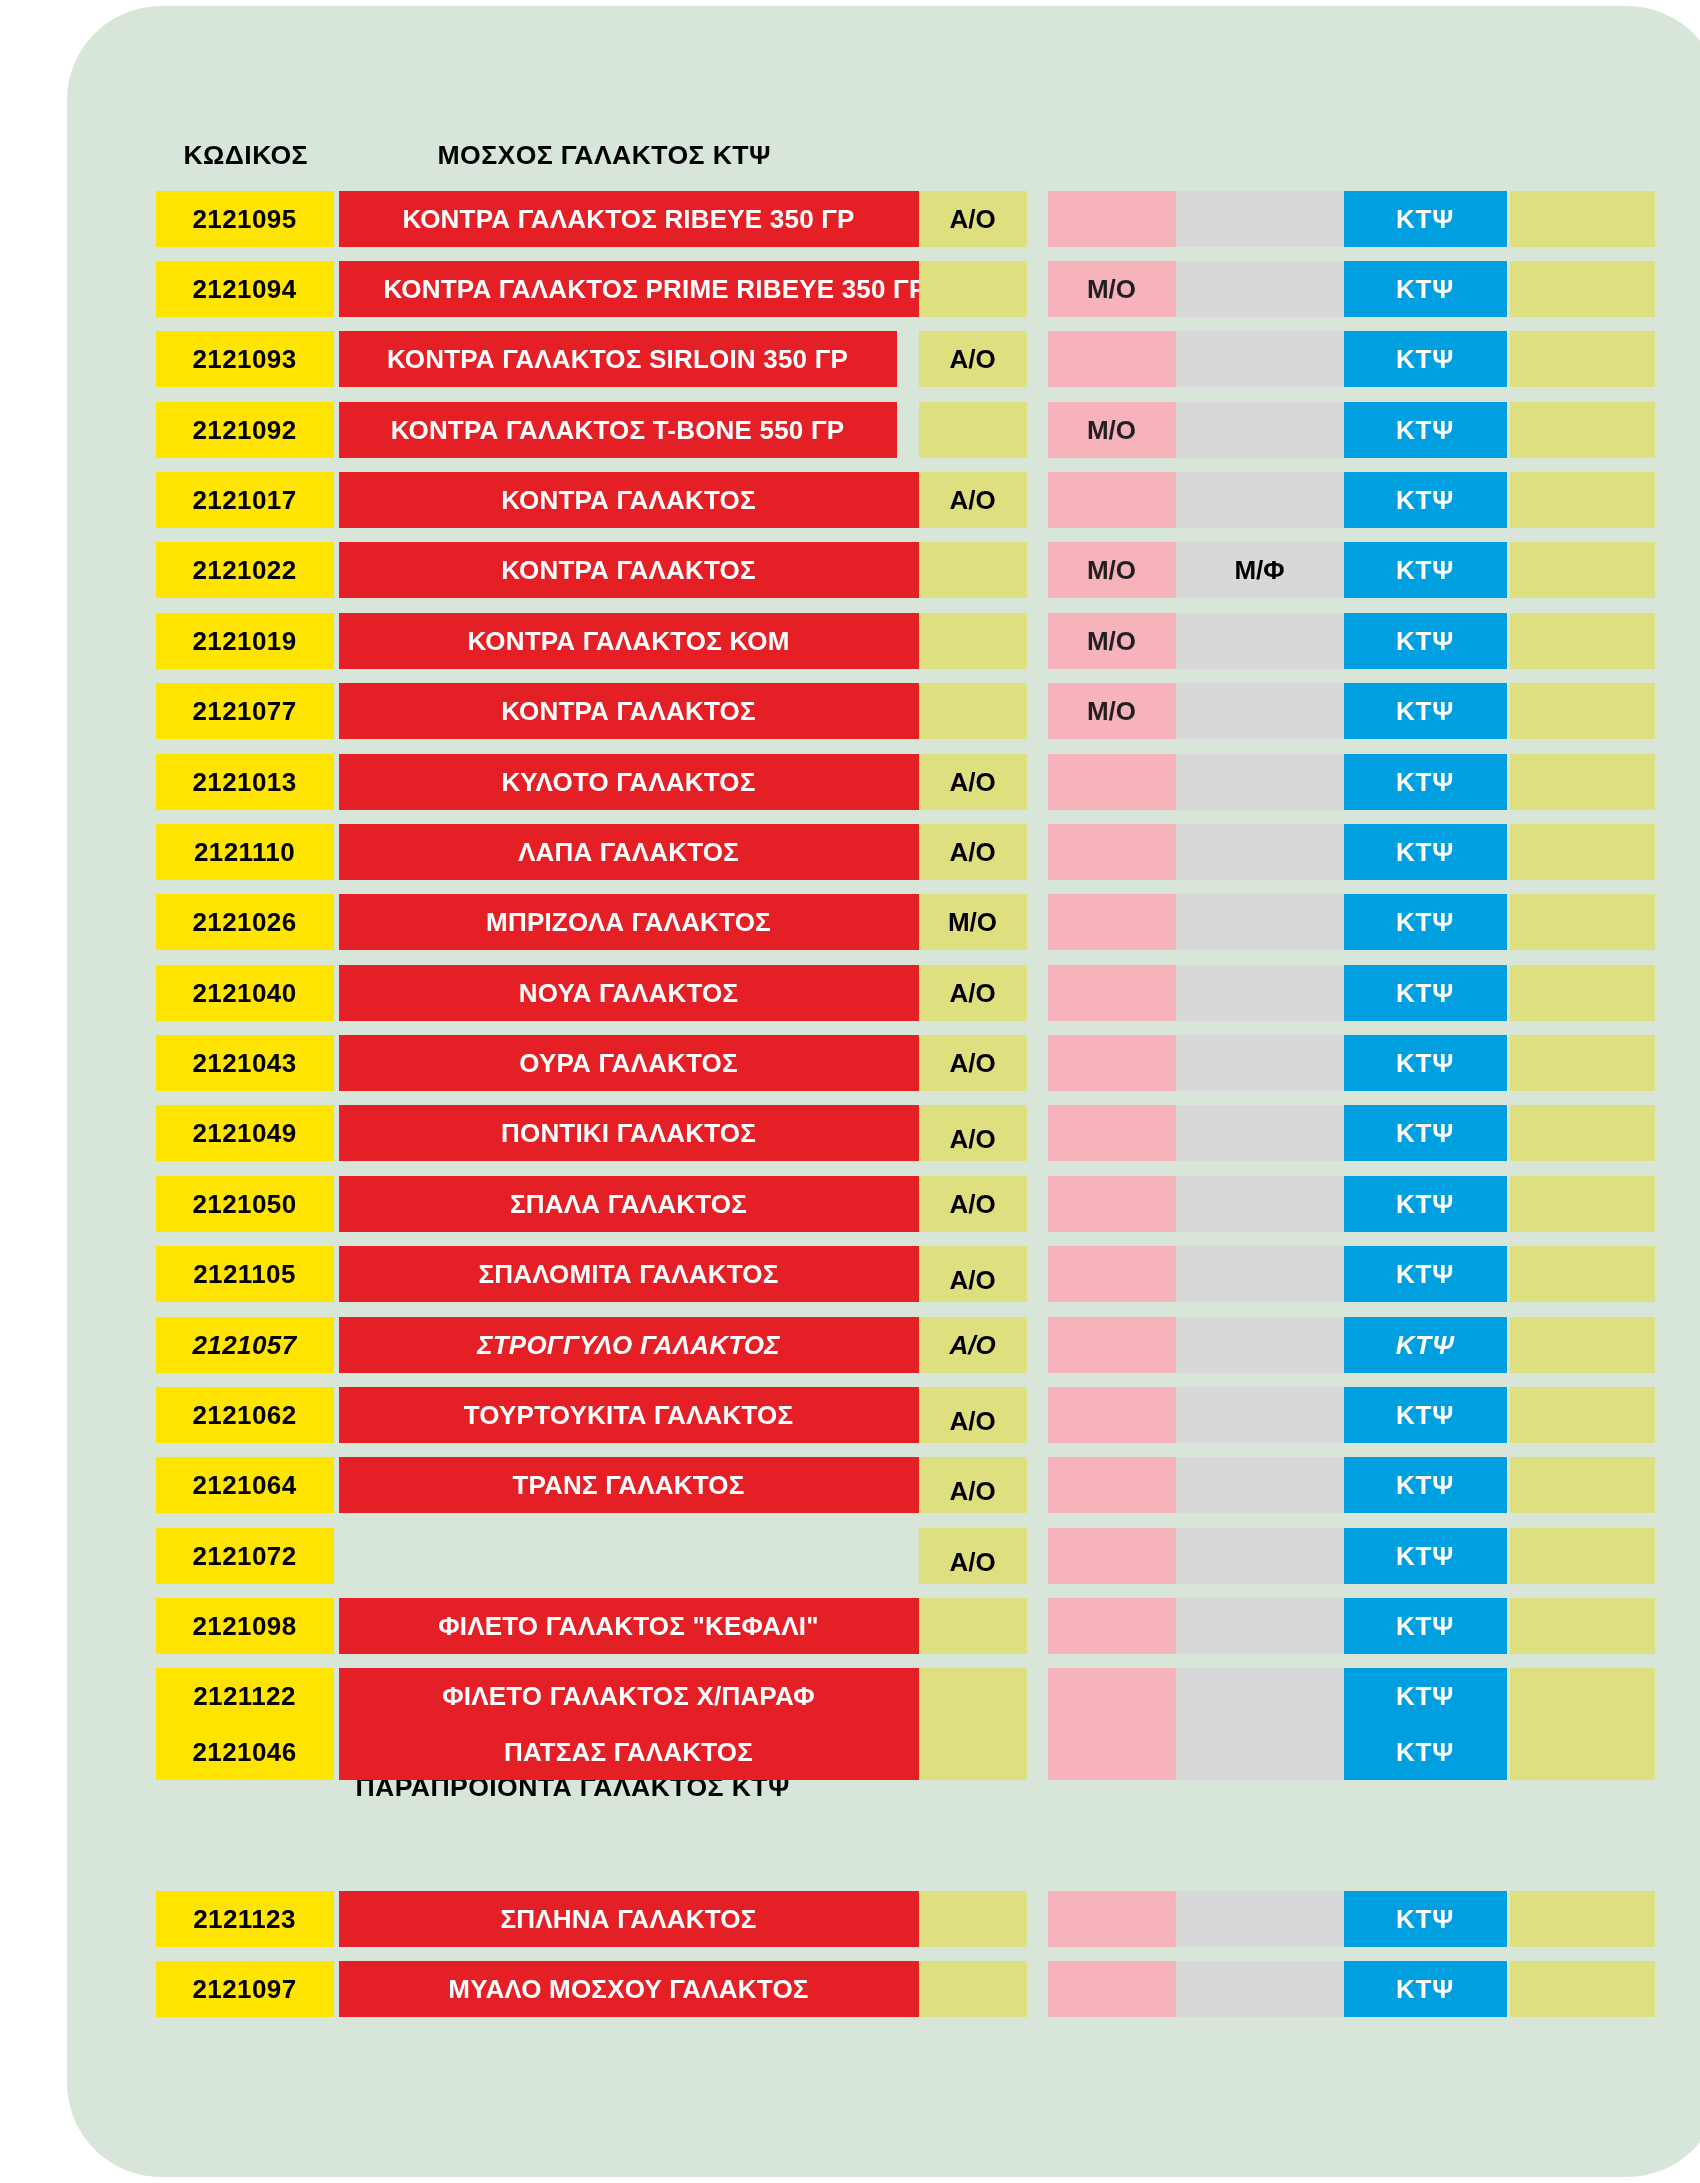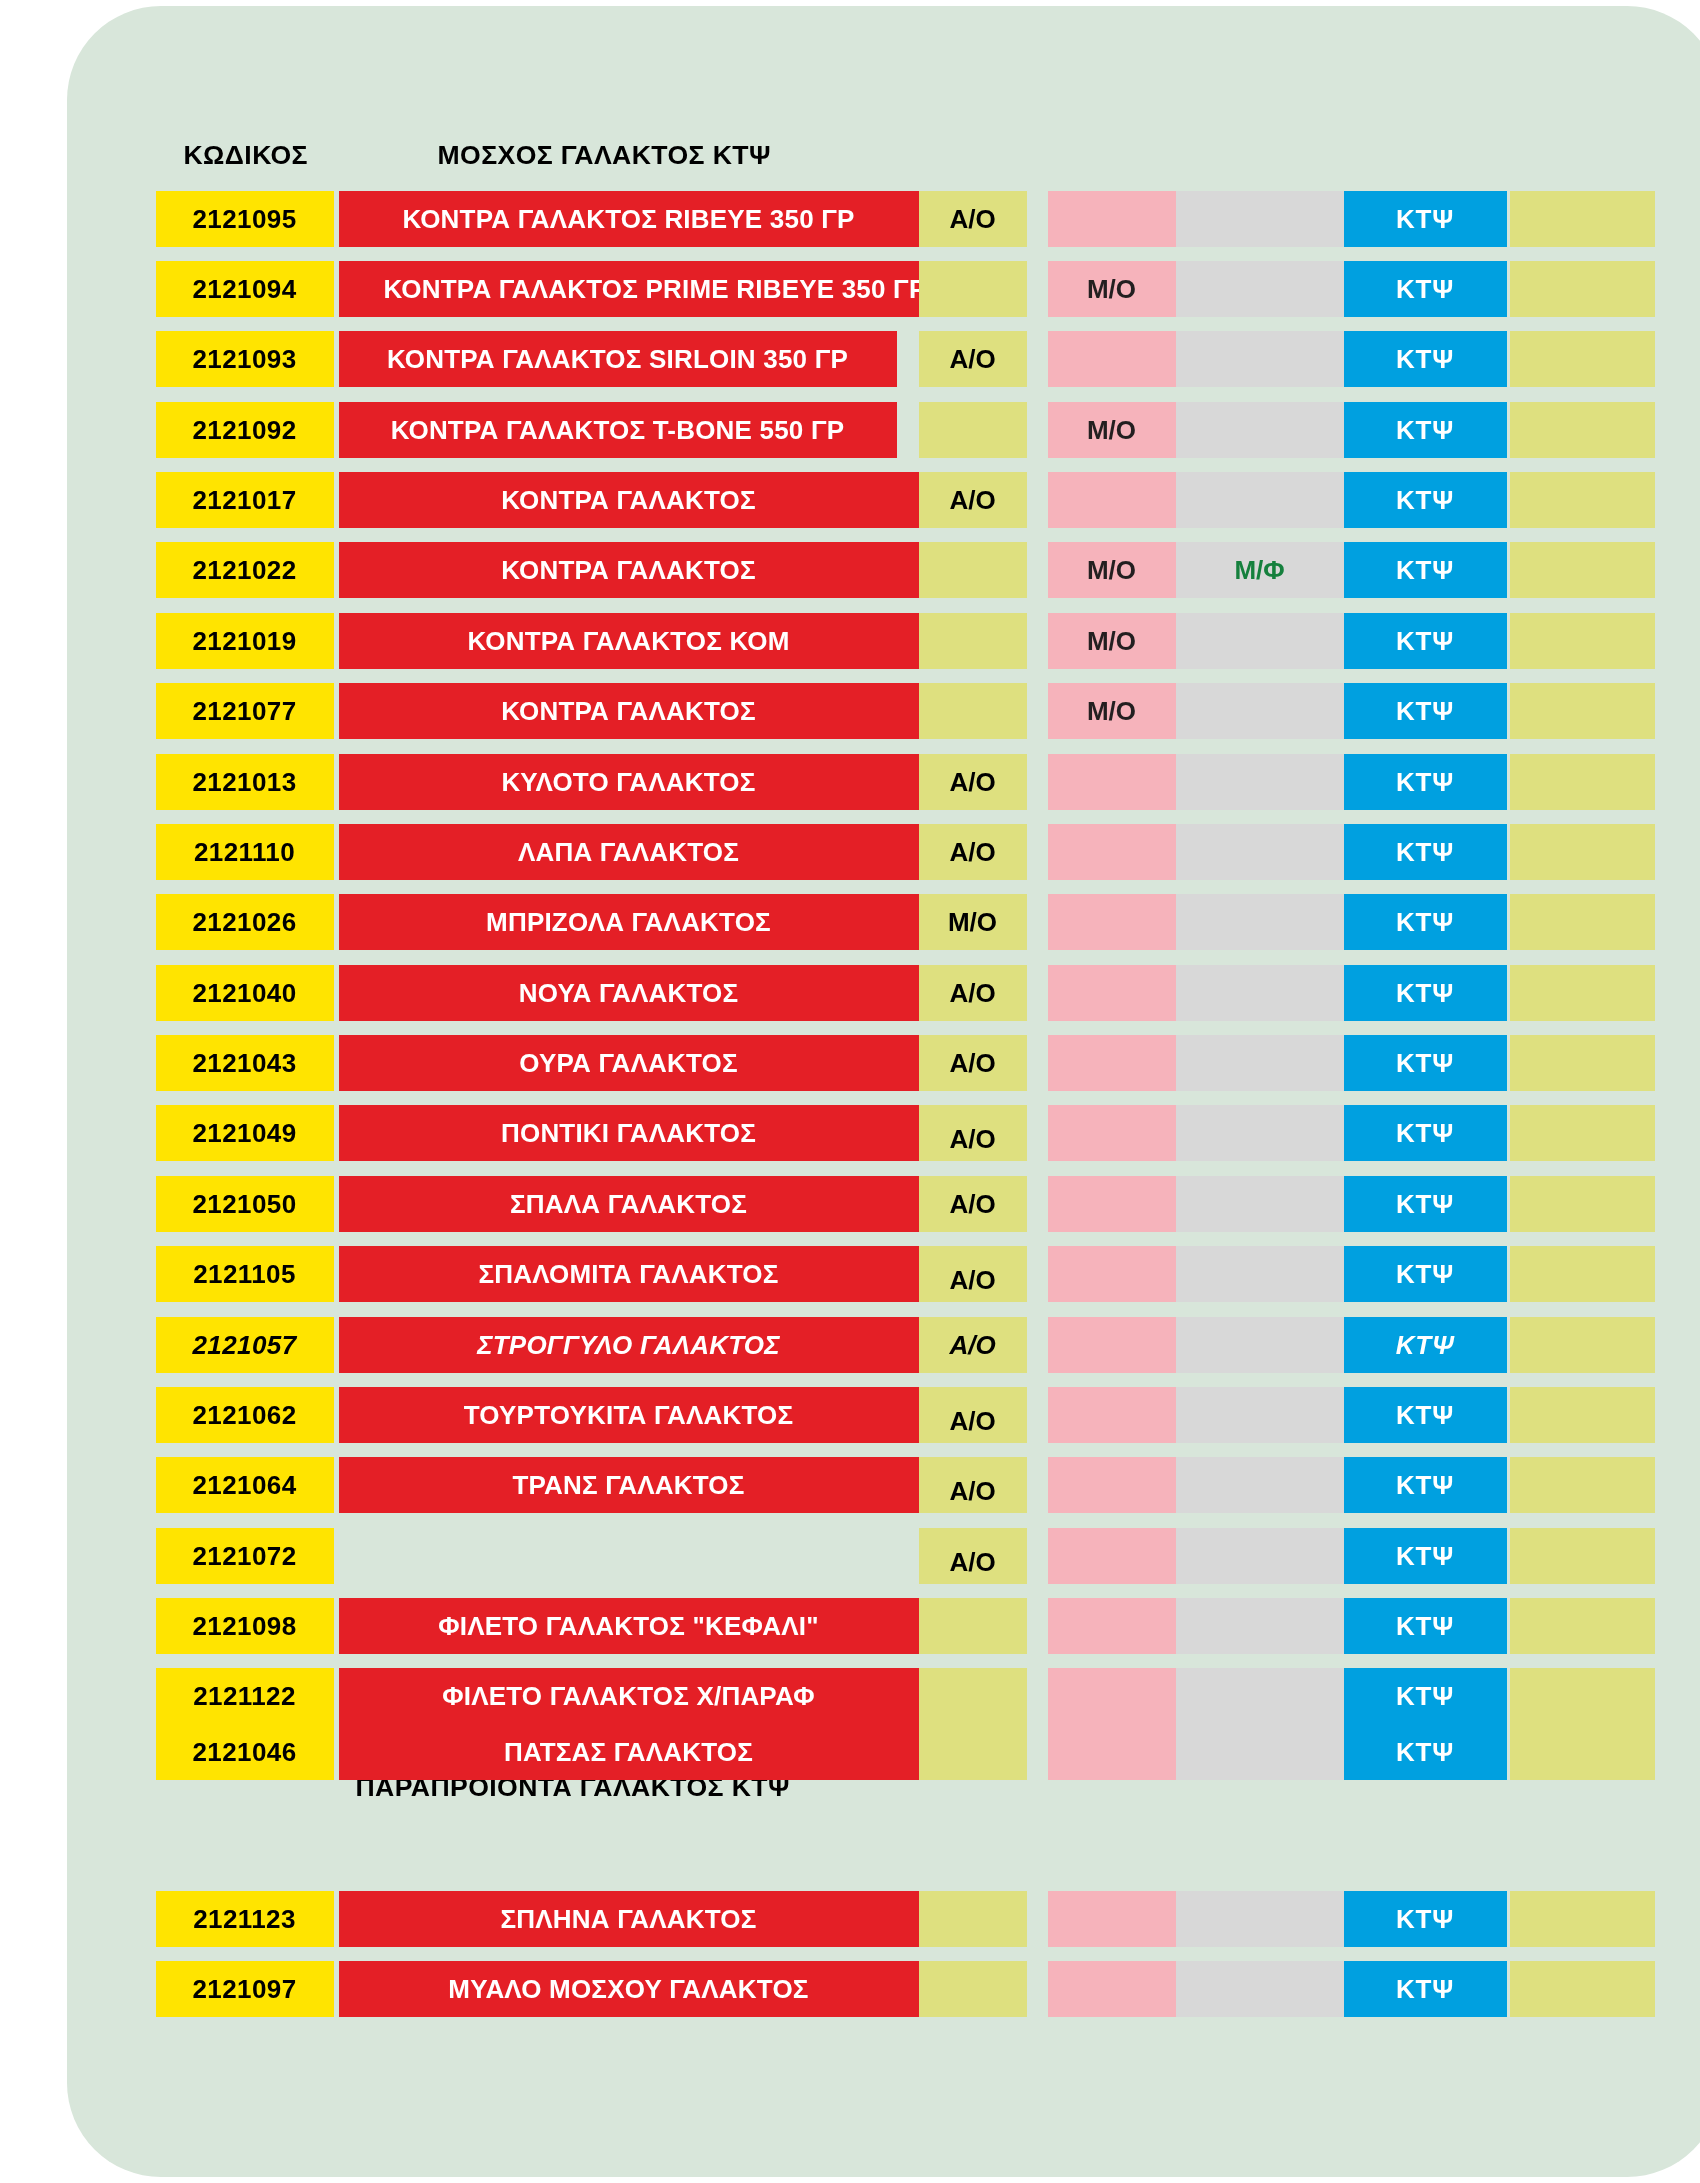--- a/index.html
+++ b/index.html
@@ -91,21 +91,21 @@
     left: 981px;
     width: 128px;
     background: #f6b3bb;
     color: #231f20;
     font-size: 26px;
   }
   .c-mf {
     left: 1109px;
     width: 168px;
     background: #d8d8d8;
-    color: #15803d;
+    color: #000000;
     font-size: 26px;
   }
   .c-ktps {
     left: 1277px;
     width: 163px;
     background: #00a0e0;
     color: #ffffff;
     font-size: 26px;
     letter-spacing: 0.8px;
   }

